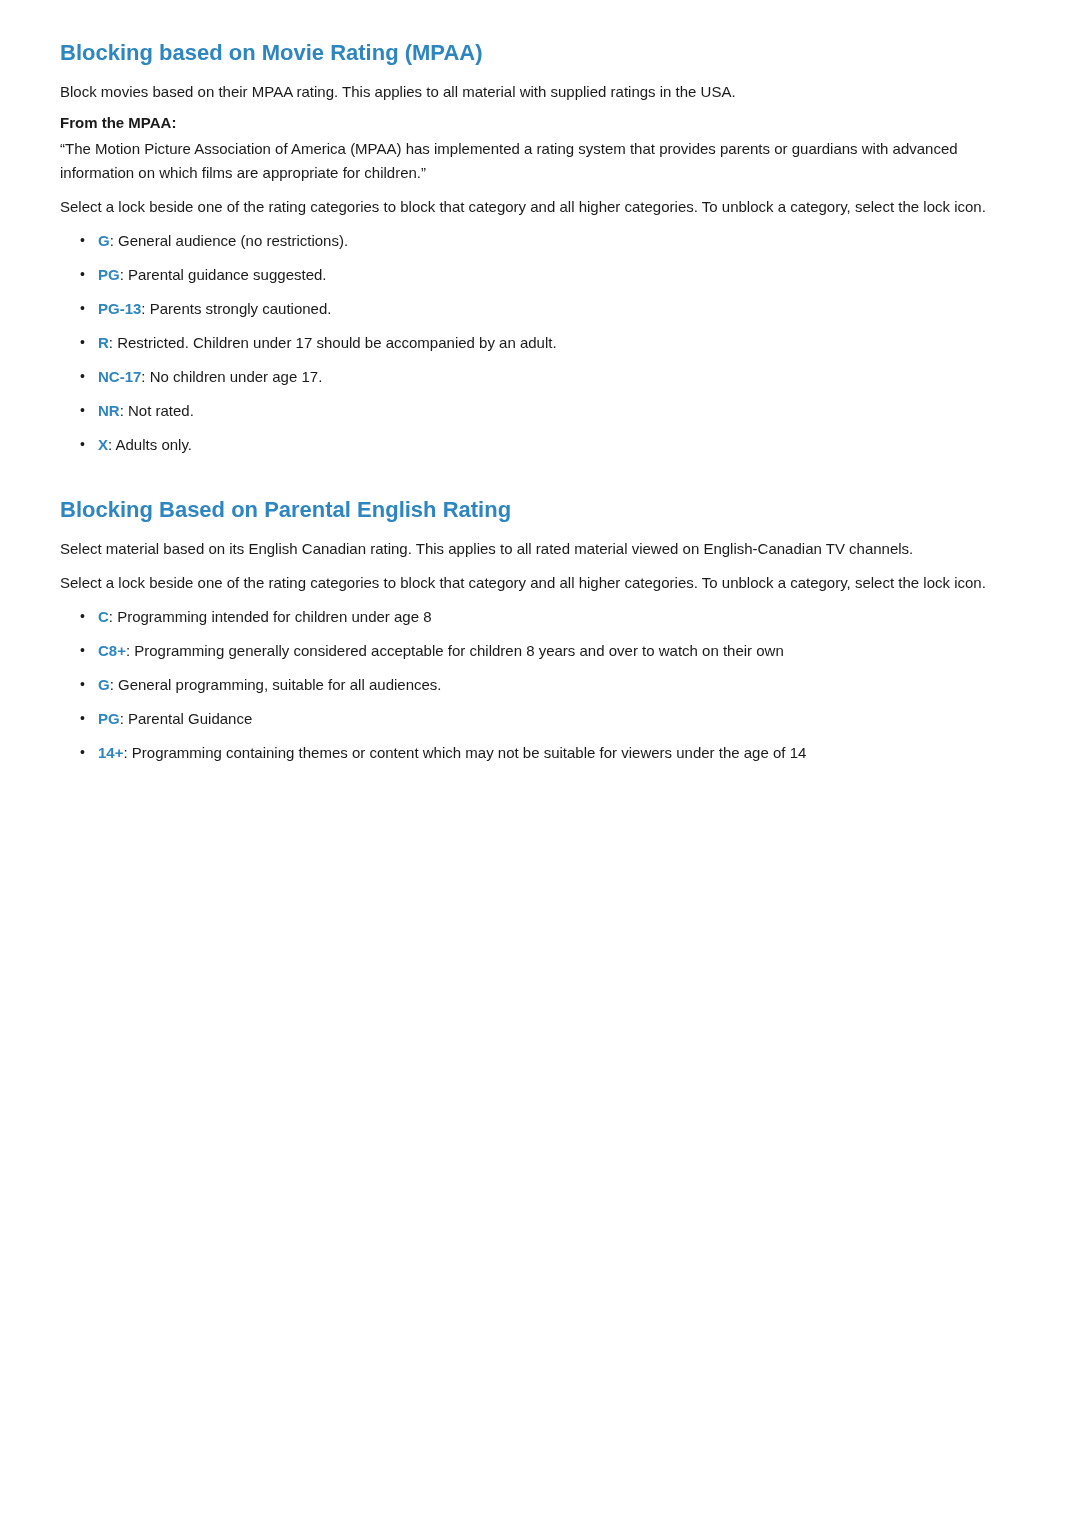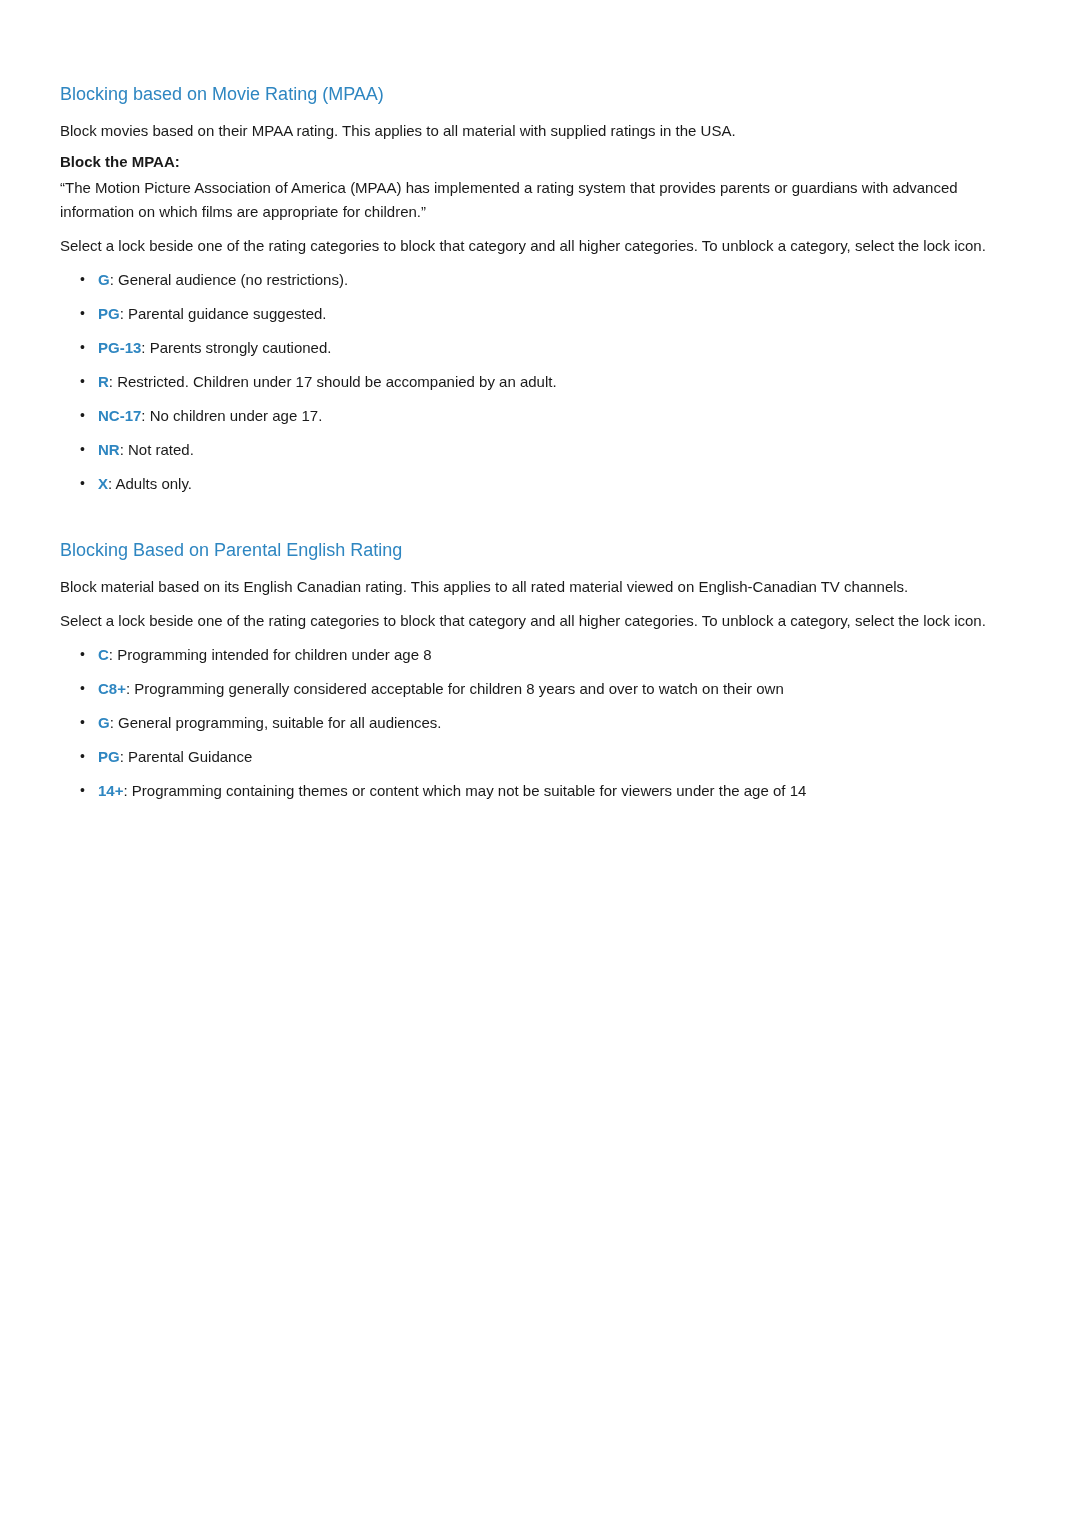--- a/index.html
+++ b/index.html
@@ -17,24 +17,23 @@
       min-height: 1527px;
       padding: 40px 60px;
     }
 
     .section {
       margin-bottom: 40px;
     }
 
     .section-title {
       color: #2e86c1;
-      font-size: 18px;
-      font-weight: normal;
+      font-size: 22px;
+      font-weight: bold;
       margin-bottom: 14px;
-      margin-top: 44px;
     }
 
     .section-body p {
       margin-bottom: 10px;
       line-height: 1.6;
       color: #1a1a1a;
     }
 
     .from-label {
       font-weight: bold;
@@ -76,40 +75,40 @@
       font-weight: bold;
     }
   </style>
 </head>
 <body>
 
 <div class="section">
   <div class="section-title">Blocking based on Movie Rating (MPAA)</div>
   <div class="section-body">
     <p>Block movies based on their MPAA rating. This applies to all material with supplied ratings in the USA.</p>
-    <span class="from-label">Block the MPAA:</span>
+    <span class="from-label">From the MPAA:</span>
     <p class="quote-text">“The Motion Picture Association of America (MPAA) has implemented a rating system that provides parents or guardians with advanced information on which films are appropriate for children.”</p>
     <p>Select a lock beside one of the rating categories to block that category and all higher categories. To unblock a category, select the lock icon.</p>
     <ul class="rating-list">
 
     <li><span class="rating-code">G</span>: General audience (no restrictions).</li>
         <li><span class="rating-code">PG</span>: Parental guidance suggested.</li>
         <li><span class="rating-code">PG-13</span>: Parents strongly cautioned.</li>
         <li><span class="rating-code">R</span>: Restricted. Children under 17 should be accompanied by an adult.</li>
         <li><span class="rating-code">NC-17</span>: No children under age 17.</li>
         <li><span class="rating-code">NR</span>: Not rated.</li>
         <li><span class="rating-code">X</span>: Adults only.</li>
       </ul>
   </div>
 </div>
 
 <div class="section">
   <div class="section-title">Blocking Based on Parental English Rating</div>
   <div class="section-body">
-    <p>Block material based on its English Canadian rating. This applies to all rated material viewed on English-Canadian TV channels.</p>
+    <p>Select material based on its English Canadian rating. This applies to all rated material viewed on English-Canadian TV channels.</p>
     <p>Select a lock beside one of the rating categories to block that category and all higher categories. To unblock a category, select the lock icon.</p>
     <ul class="rating-list">
 
     <li><span class="rating-code">C</span>: Programming intended for children under age 8</li>
         <li><span class="rating-code">C8+</span>: Programming generally considered acceptable for children 8 years and over to watch on their own</li>
         <li><span class="rating-code">G</span>: General programming, suitable for all audiences.</li>
         <li><span class="rating-code">PG</span>: Parental Guidance</li>
         <li><span class="rating-code">14+</span>: Programming containing themes or content which may not be suitable for viewers under the age of 14</li>
       </ul>
   </div>

